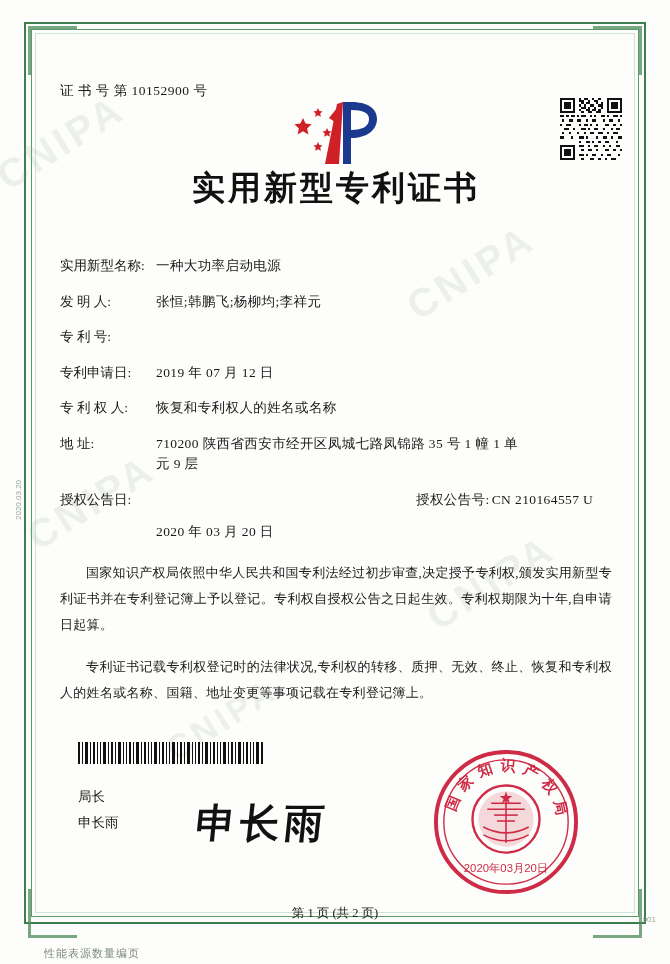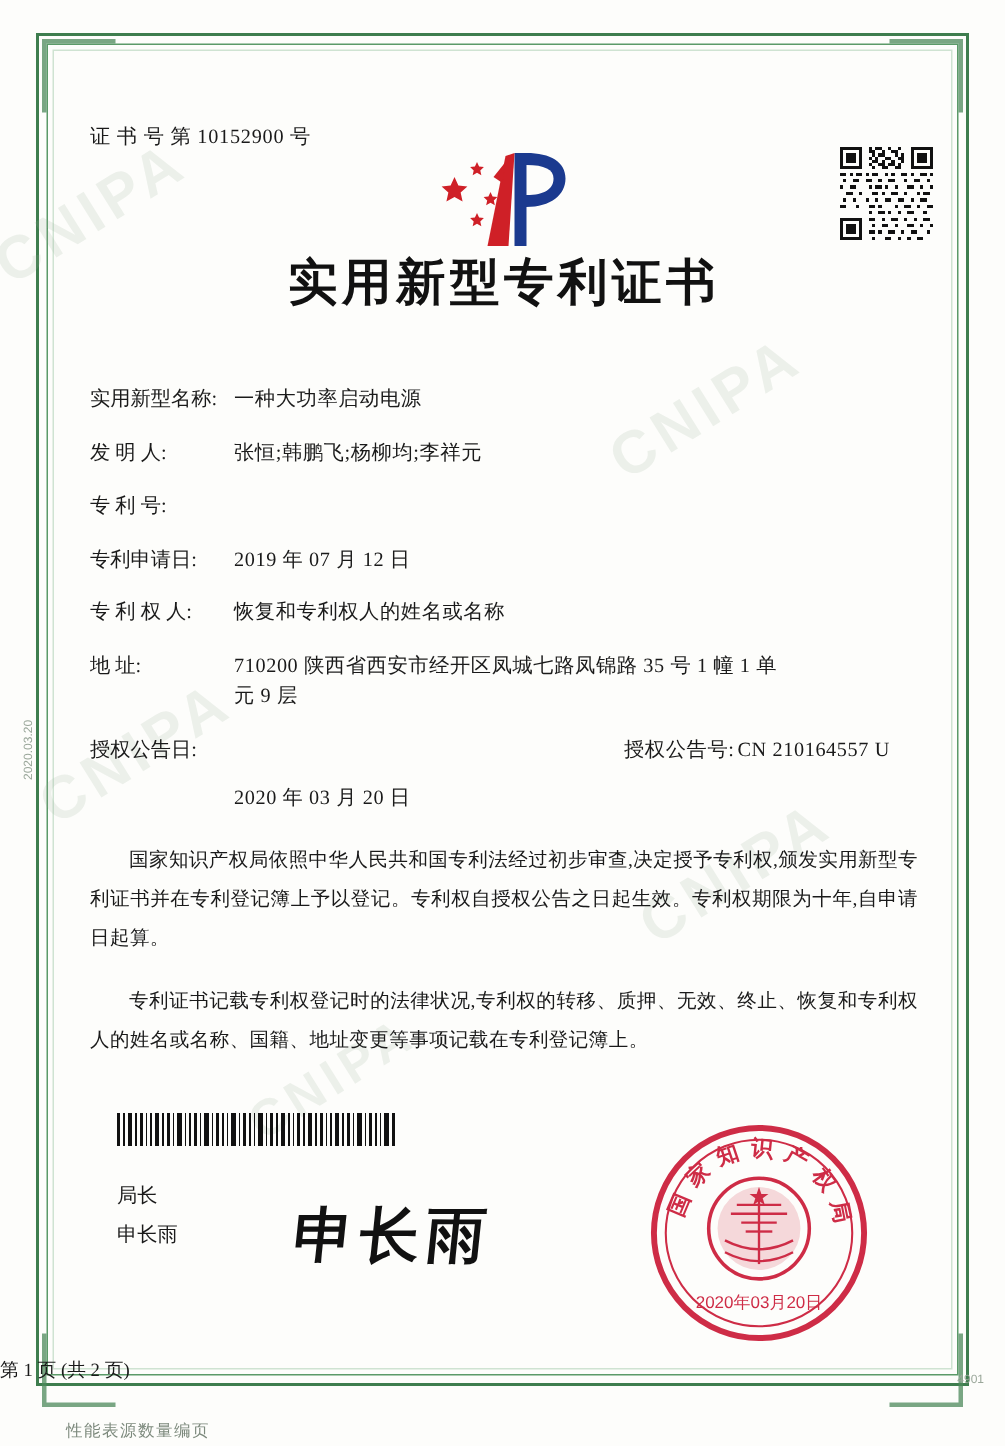--- a/index.html
+++ b/index.html
@@ -196,20 +196,21 @@
     color: #111;
     letter-spacing: 4px;
     font-weight: 600;
     transform: skewX(-6deg);
   }
 
   .page-no {
     position: absolute;
     left: 0; right: 0;
     top: 905px;
+    text-align: center;
     font-size: 12.5px;
   }
 
   .footnote {
     position: absolute;
     left: 0; right: 0;
     top: 946px;
     text-align: left;
     font-size: 11px;
     color: #7d8a7d;

